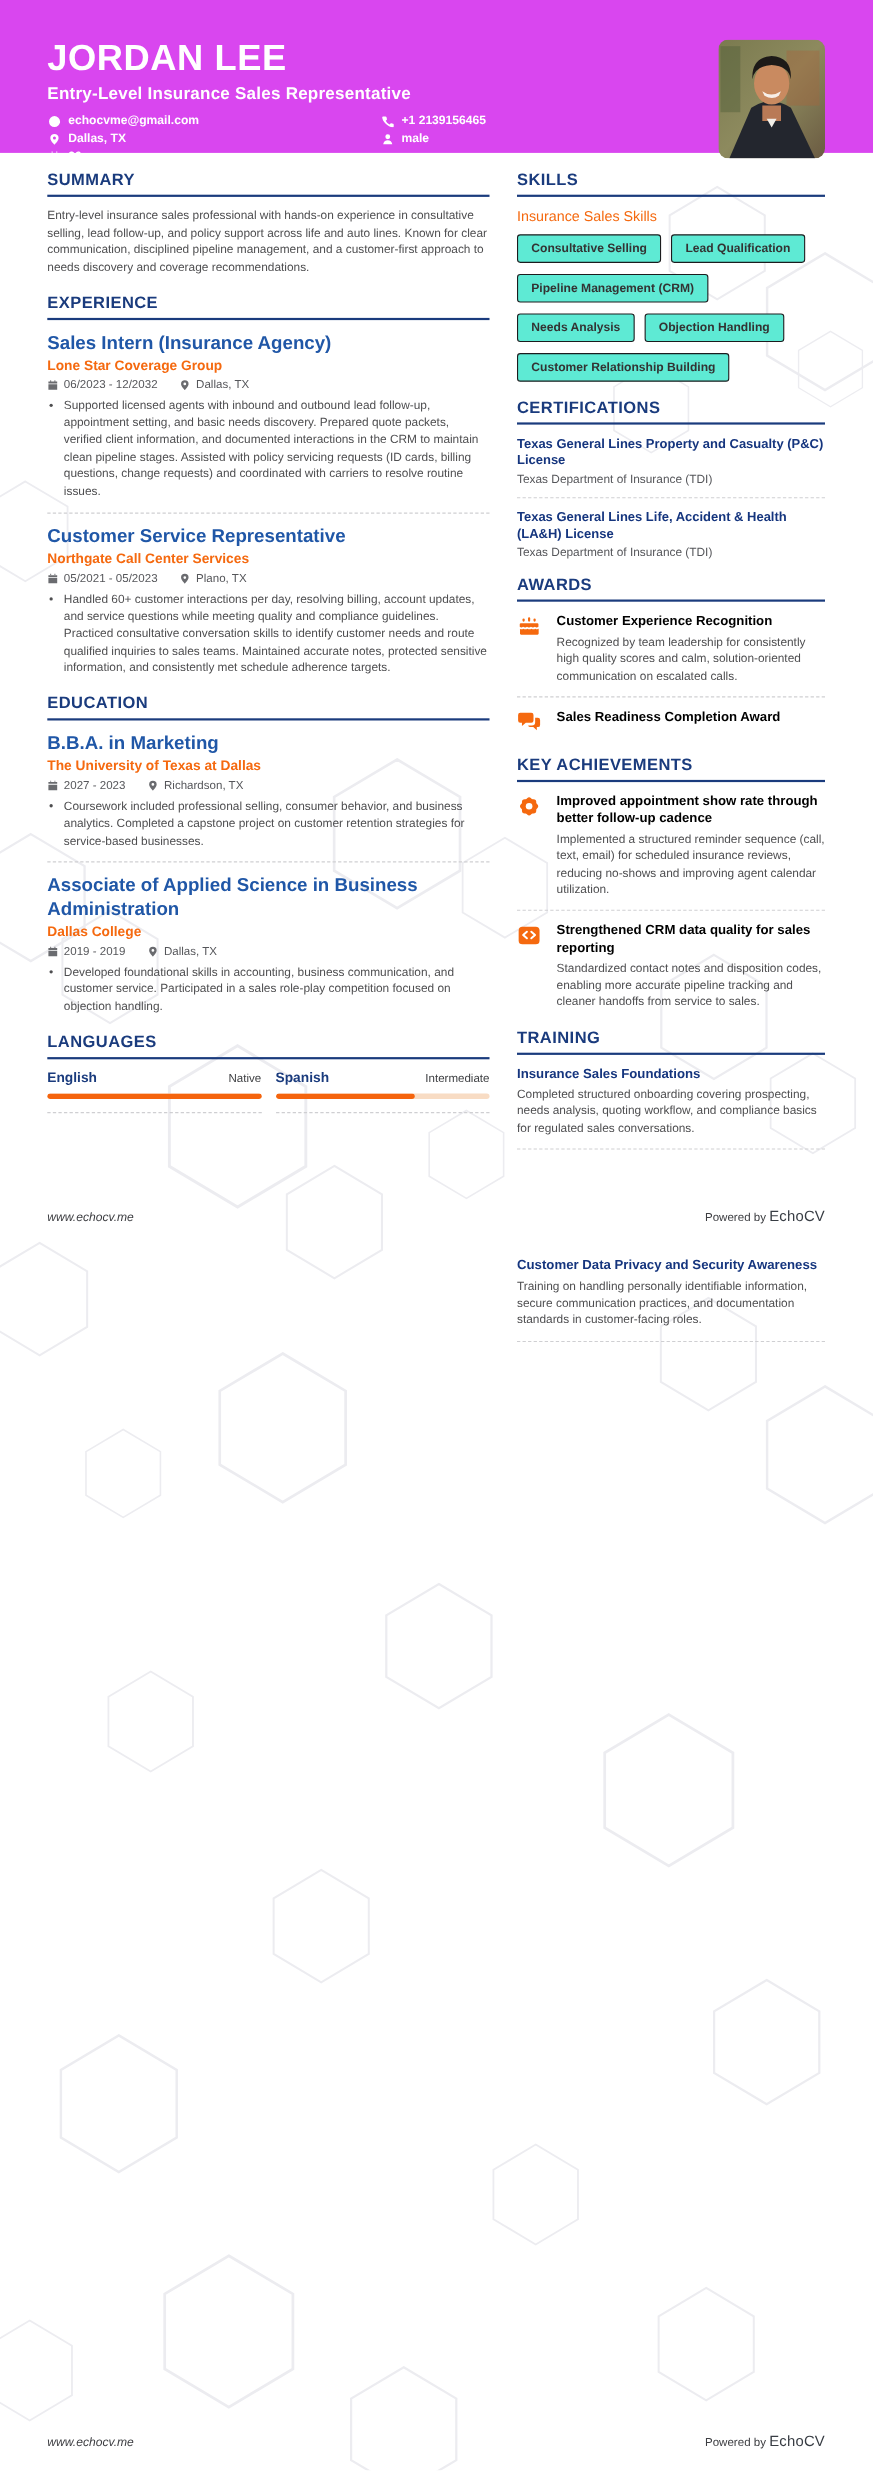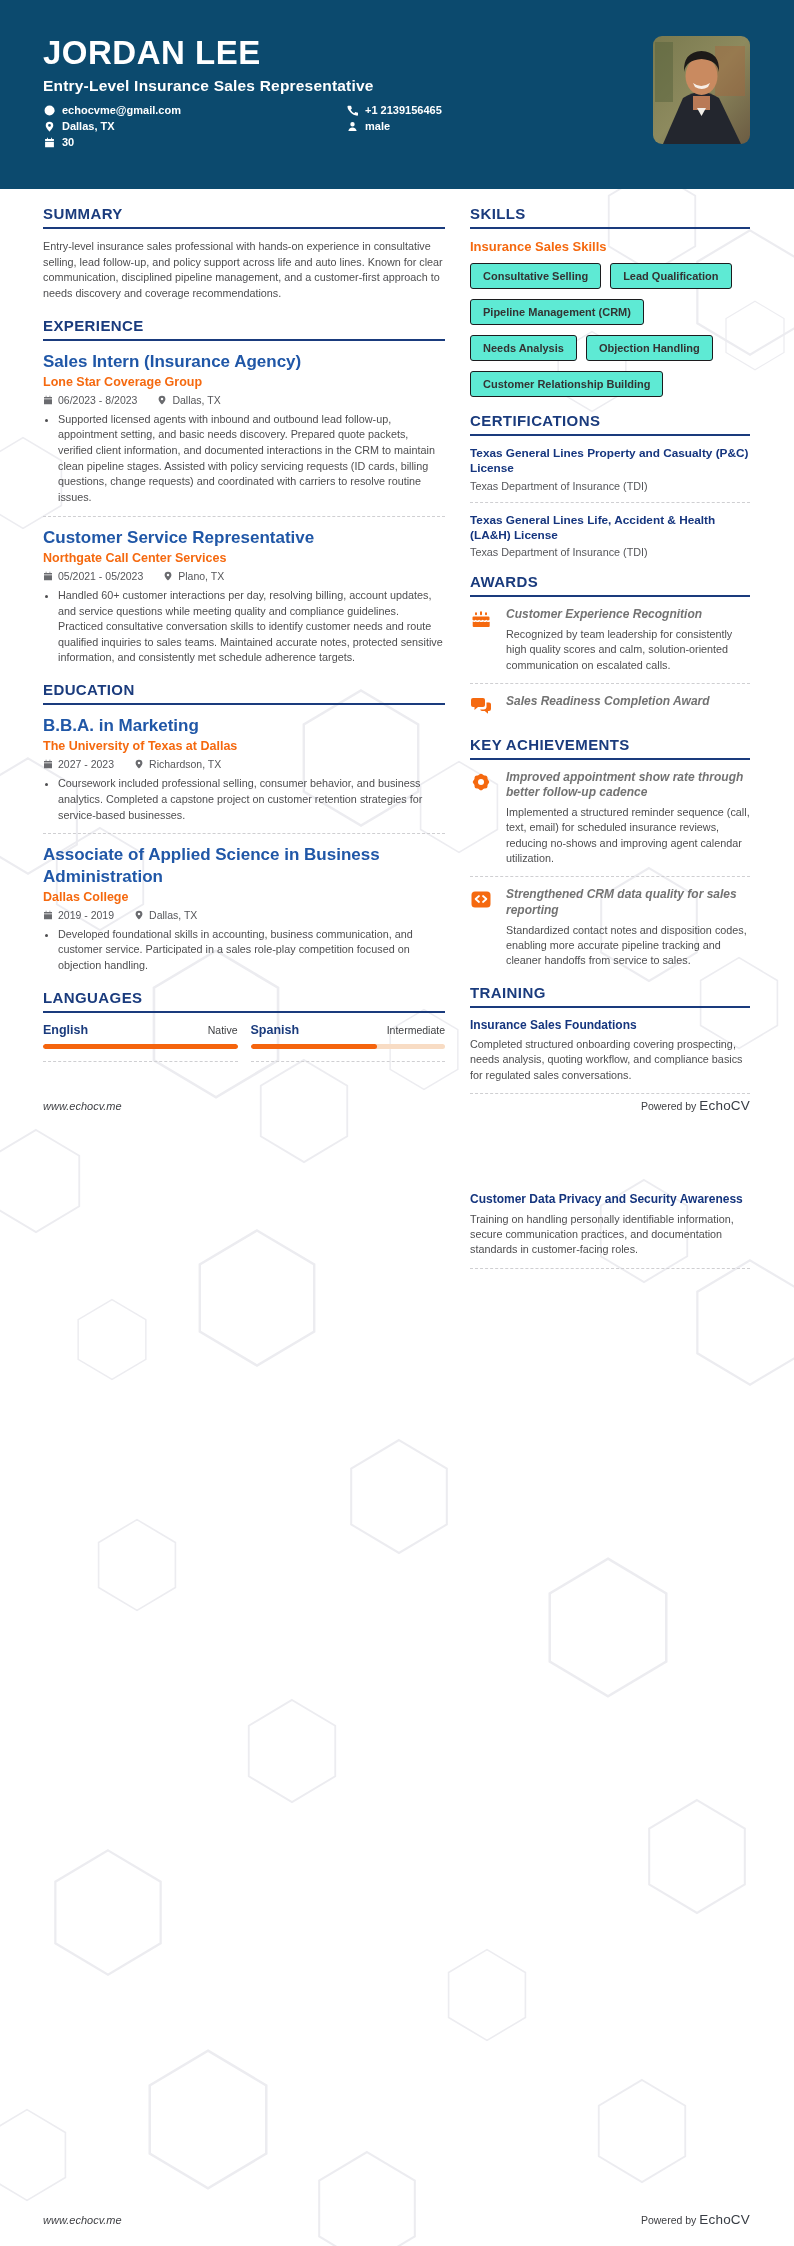--- a/index.html
+++ b/index.html
@@ -6,21 +6,21 @@
   html,body { background:#ffffff; }
   body { font-family:"Liberation Sans", sans-serif; }
   .sheet { position:relative; width:794px; height:2246px; margin:0 auto; background:#fff; overflow:hidden; }
 
   
   .hexes { position:absolute; inset:0; z-index:0; }
   .hex { position:absolute; }
   .hex svg { display:block; }
 
   
-  .header { position:relative; z-index:2; background:#0c4a6e; height:189px; color:#fff; }
+  .header { position:relative; z-index:2; background:#d946ef; height:139px; color:#fff; }
   .header-inner { padding:36px 44px 0 43px; }
   .name { font-size:33px; font-weight:800; letter-spacing:.5px; line-height:1; }
   .job-title { font-size:15.5px; font-weight:700; margin-top:8px; letter-spacing:.2px; }
   .contacts { margin-top:9px; display:grid; grid-template-columns:303px 1fr; row-gap:3px; font-size:11px; font-weight:700; }
   .contact { display:flex; align-items:center; gap:7px; line-height:1.2; }
   .contact .ic { display:inline-flex; width:12px; justify-content:center; }
   .contact svg { width:11px; height:11px; fill:#fff; }
   .photo { position:absolute; right:44px; top:36px; width:97px; height:108px; border-radius:9px; overflow:hidden; }
   .photo svg { display:block; width:100%; height:100%; }
 
@@ -49,33 +49,33 @@
   .langs { display:flex; gap:13px; }
   .lang { flex:1; }
   .lang-row { display:flex; justify-content:space-between; align-items:baseline; }
   .lang-name { color:#1A3B7D; font-size:12.5px; font-weight:800; }
   .lang-level { font-size:10.5px; color:#3F4043; }
   .bar { height:5px; border-radius:3px; background:#F8DCC4; margin-top:7px; position:relative; overflow:hidden; }
   .bar-fill { position:absolute; left:0; top:0; height:100%; background:#F5640D; border-radius:3px; }
   .lang-sep { border-top:1px dashed #cfcfd2; margin-top:12px; }
 
   
-  .skill-cat { color:#F5690F; font-size:13px; font-weight:700; margin-bottom:9px; }
+  .skill-cat { color:#F5690F; font-size:13px; font-weight:400; margin-bottom:9px; }
   .chips { display:flex; flex-wrap:wrap; gap:10px 9px; }
   .chip { border:1.6px solid #1c1c1e; border-radius:3px; padding:6px 12px; font-size:11px; font-weight:700; color:#333; background:#5eead4; }
 
   
   .cert-title { color:#15357E; font-size:11.8px; font-weight:800; line-height:1.3; }
   .cert-issuer { font-size:10.8px; color:#55565A; margin-top:3px; }
 
   
   .ach { display:flex; gap:12px; }
   .ach-icon { flex:0 0 24px; padding-top:1px; }
   .ach-icon svg { width:22px; height:22px; }
-  .ach-title { color:#737373; font-size:12px; font-weight:800; line-height:1.3;font-style:italic; }
+  .ach-title { color:#000000; font-size:12px; font-weight:800; line-height:1.3; }
   .ach-desc { font-size:10.8px; color:#4E4E50; line-height:1.42; margin-top:4px; }
 
   
   .tr-title { color:#15357E; font-size:12px; font-weight:800; line-height:1.3; }
   .tr-desc { font-size:10.8px; color:#4E4E50; line-height:1.42; margin-top:4px; }
   .page-gap { margin-top:98px; }
 
   
   .footer { position:absolute; left:43px; right:44px; display:flex; justify-content:space-between; align-items:baseline; z-index:2; }
   .footer-site { font-size:11px; color:#3D3E42; text-decoration:none;font-style:italic; }
@@ -324,21 +324,21 @@
         <div class="section-heading">EXPERIENCE</div>
 
         <div>
           <div class="role">Sales Intern (Insurance Agency)</div>
           <div class="company">Lone Star Coverage Group</div>
           <div class="meta">
             <span class="m">
               <svg viewBox="0 0 12 12">
                   <path d="M3.2.8h1v1.3h-1V.8zm4.6 0h1v1.3h-1V.8zM1.2 2.3h9.6v2H1.2v-2zm0 2.9h9.6v6H1.2v-6z"></path>
                 </svg>
-              <span>06/2023 - 8/2023</span>
+              <span>06/2023 - 12/2032</span>
             </span>
             <span class="m">
               <svg viewBox="0 0 12 12">
                   <path d="M6 .8A4.1 4.1 0 0 0 1.9 4.9c0 3 4.1 6.6 4.1 6.6s4.1-3.6 4.1-6.6A4.1 4.1 0 0 0 6 .8zm0 5.6a1.5 1.5 0 1 1 0-3 1.5 1.5 0 0 1 0 3z"></path>
                 </svg>
               <span>Dallas, TX</span>
             </span>
           </div>
           <ul class="bullets">
               <li>Supported licensed agents with inbound and outbound lead follow-up, appointment setting, and basic needs discovery. Prepared quote packets, verified client information, and documented interactions in the CRM to maintain clean pipeline stages. Assisted with policy servicing requests (ID cards, billing questions, change requests) and coordinated with carriers to resolve routine issues.</li>

